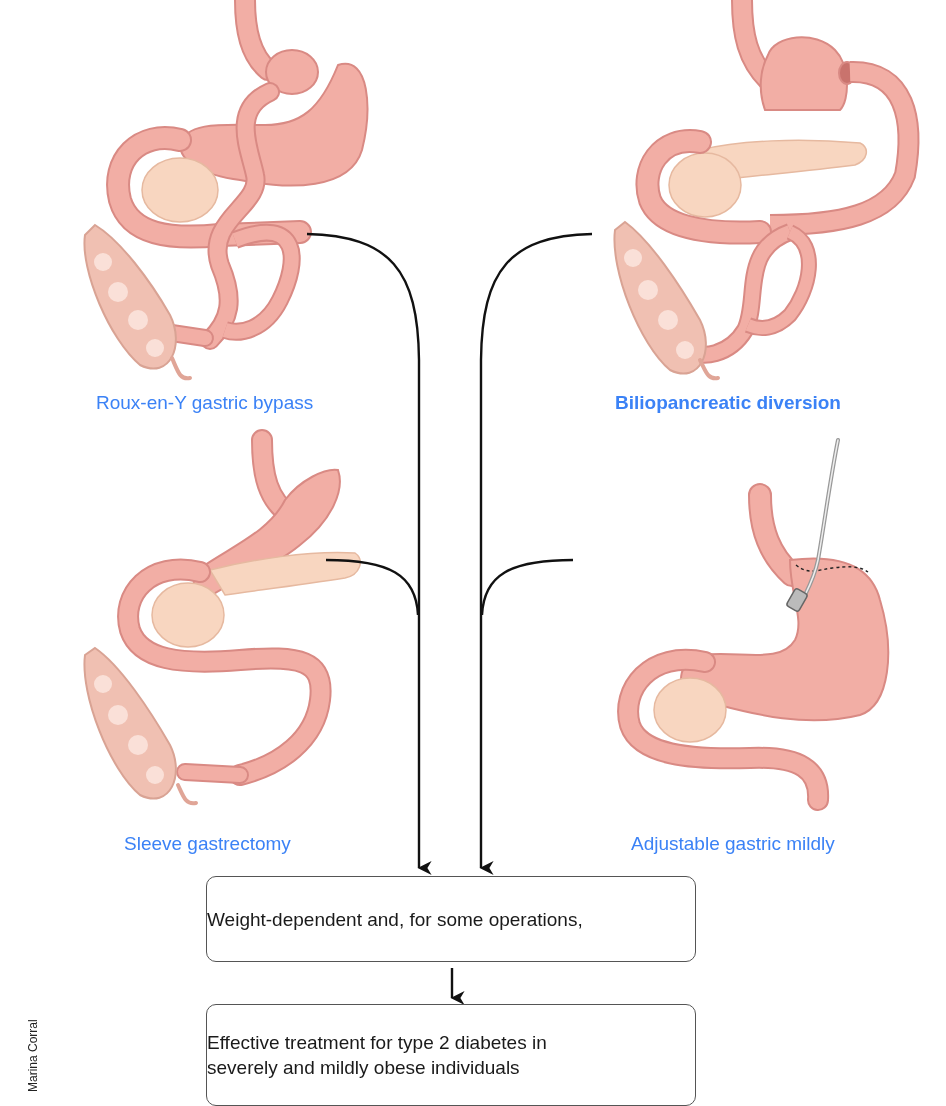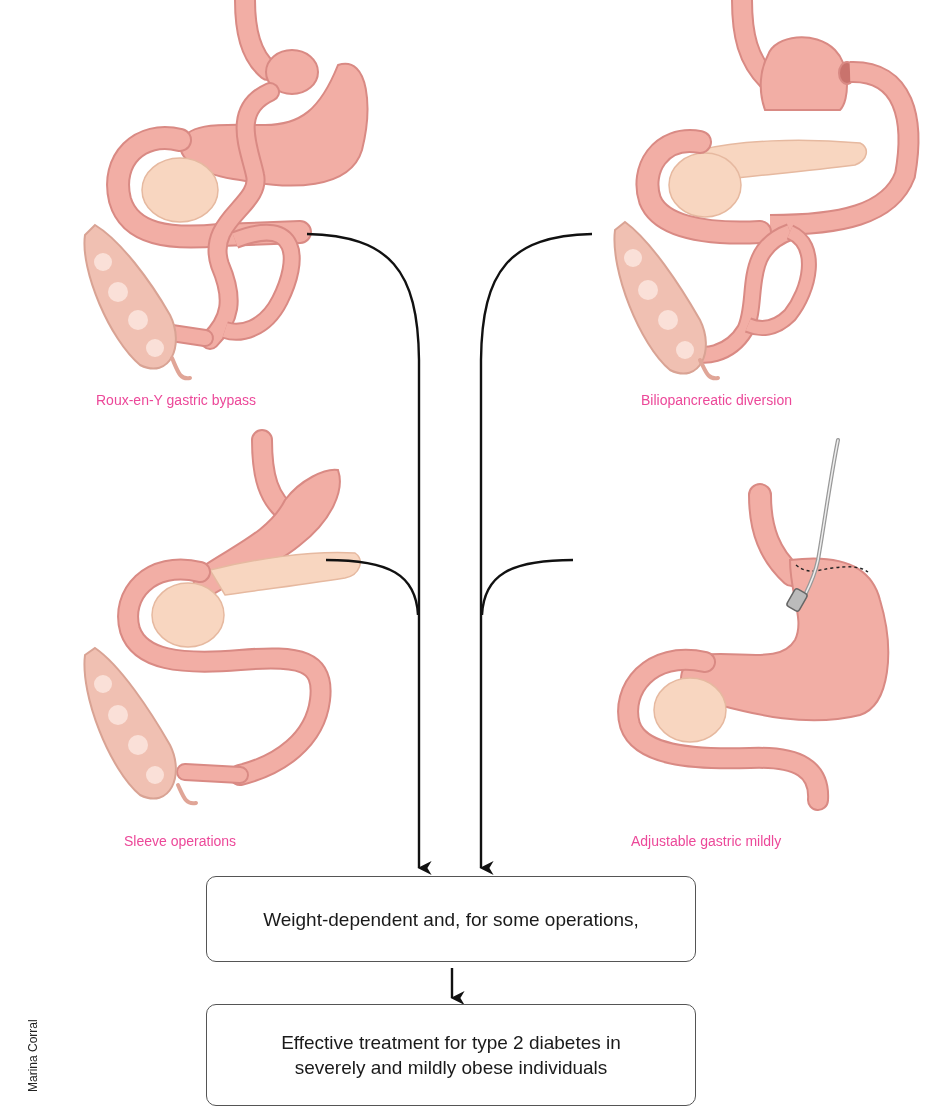--- a/index.html
+++ b/index.html
@@ -1,19 +1,19 @@
 <!DOCTYPE html>
 <html><head>
 <meta charset="utf-8">
 <style>
   html, body { margin:0; padding:0; background:#ffffff; }
   body { width:946px; height:1106px; position:relative; overflow:hidden; font-family:"Liberation Sans", sans-serif; color:#1a1a1a; }
   #canvas { position:absolute; left:0; top:0; width:946px; height:1106px; }
-  .label { position:absolute; font-size:14px; white-space:nowrap; color:#ec4899; }
-  .box { position:absolute; left:206px; width:490px; border:1.5px solid #555; border-radius:10px; background:#fff; box-sizing:border-box; display:flex; flex-direction:column; align-items:center; justify-content:center; font-size:19px; line-height:25px; text-align:center; color:#1a1a1a; }
+  .label { position:absolute; font-size:19px; white-space:nowrap; color:#3b82f6; }
+  .box { position:absolute; left:206px; width:490px; border:1.5px solid #555; border-radius:10px; background:#fff; box-sizing:border-box; display:flex; flex-direction:column; align-items:flex-start; justify-content:center; font-size:19px; line-height:25px; text-align:center; color:#1a1a1a; }
   .credit { position:absolute; left:26px; top:1092px; transform-origin:left top; transform:rotate(-90deg); font-size:12px; color:#222; white-space:nowrap; }
 </style>
 </head>
 <body>
 
 <svg id="canvas" viewBox="0 0 946 1106" xmlns="http://www.w3.org/2000/svg">
   <defs>
     <marker id="arrowhead" viewBox="0 0 10 10" refX="5" refY="9" markerWidth="14" markerHeight="16" orient="auto" markerUnits="userSpaceOnUse">
       <path d="M0,0 L5,10 L10,0 L5,3 Z" fill="#111"></path>
     </marker>
@@ -119,22 +119,22 @@
   </g>
 
   <path d="M307,234 C390,236 418,270 419,360 L419,868" fill="none" stroke="#111" stroke-width="2.4" marker-end="url(#arrowhead)"></path>
   <path d="M326,560 C390,560 416,575 418,615" fill="none" stroke="#111" stroke-width="2.4"></path>
   <path d="M592,234 C510,236 482,270 481,360 L481,868" fill="none" stroke="#111" stroke-width="2.4" marker-end="url(#arrowhead)"></path>
   <path d="M573,560 C510,560 484,575 482,615" fill="none" stroke="#111" stroke-width="2.4"></path>
   <path d="M452,968 L452,998" fill="none" stroke="#111" stroke-width="2.4" marker-end="url(#arrowhead)"></path>
 </svg>
 
 <div class="label" style="left:96px; top:392px;">Roux-en-Y gastric bypass</div>
-<div class="label" style="left:641px; top:392px;">Biliopancreatic diversion</div>
-<div class="label" style="left:124px; top:833px;">Sleeve operations</div>
+<div class="label" style="left:615px; top:392px;font-weight:bold;">Biliopancreatic diversion</div>
+<div class="label" style="left:124px; top:833px;">Sleeve gastrectomy</div>
 <div class="label" style="left:631px; top:833px;">Adjustable gastric mildly</div>
 
 <div class="box" style="top:876px; height:86px;">
   <span>Weight-dependent and, for some operations,</span>
 </div>
 
 <div class="box" style="top:1004px; height:102px;">
   <span>Effective treatment for type 2 diabetes in</span>
   <span>severely and mildly obese individuals</span>
 </div>

